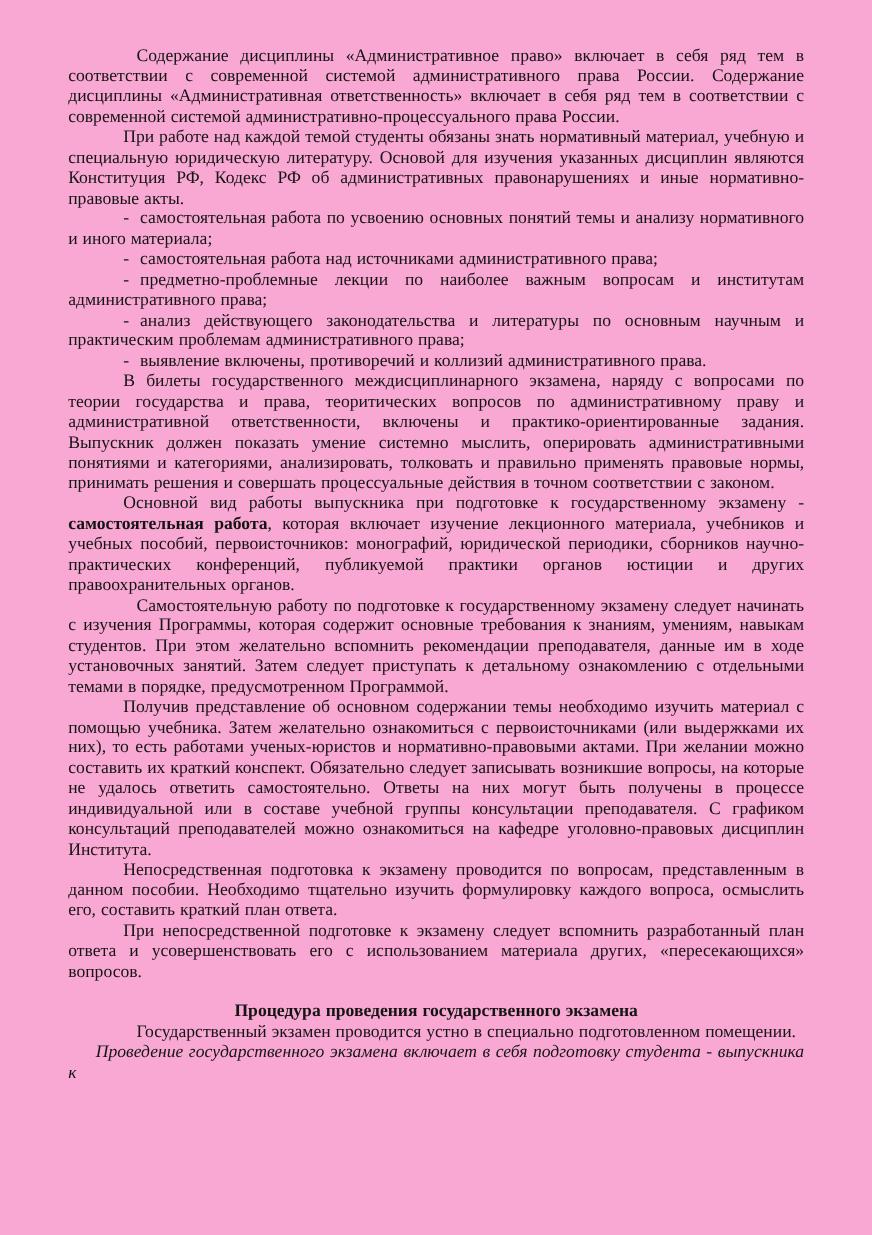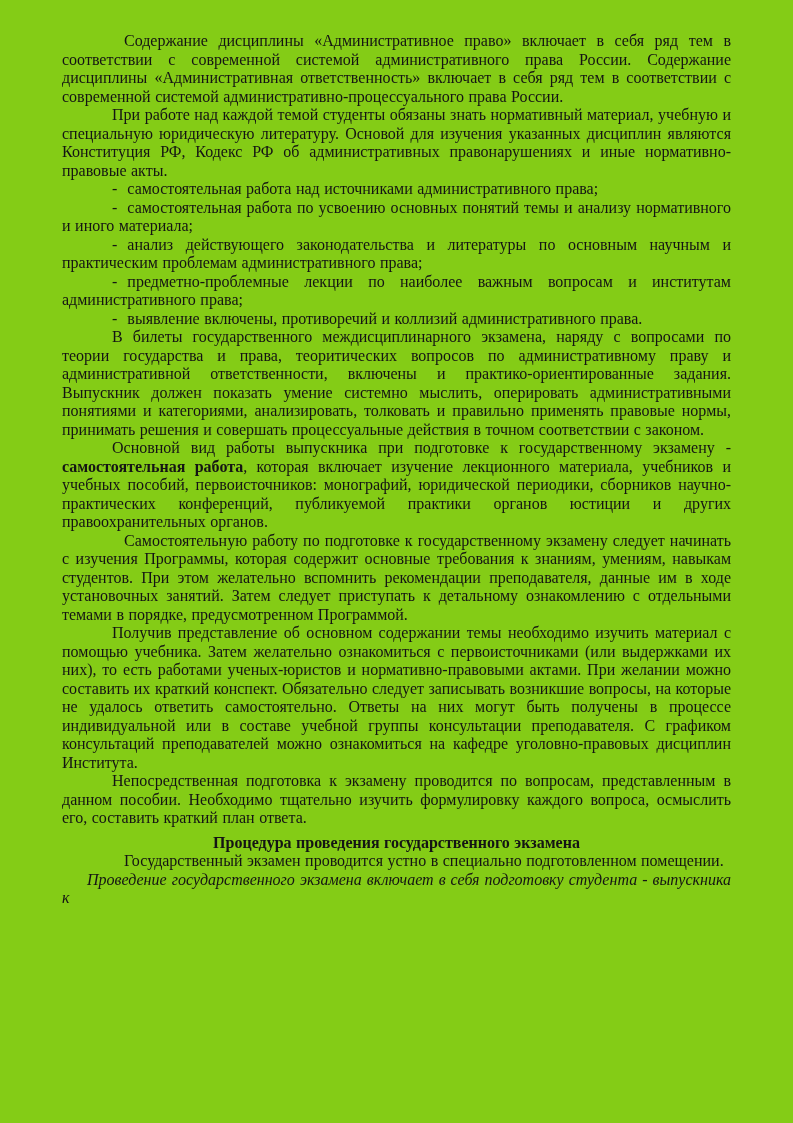--- a/index.html
+++ b/index.html
@@ -11,75 +11,76 @@
     width: 793px;
     height: 1123px;
     overflow: hidden;
     font-family: "Liberation Serif", serif;
     color: #141414;
   }
   .page {
     box-sizing: border-box;
     width: 793px;
     height: 1123px;
-    padding: 32px 62px 30px 62px;
-    background: #84cc16;
+    padding: 42px 62px 30px 62px;
+    background: #f9a8d4;
   }
   .page p {
     margin: 0;
     padding: 0;
     font-size: 16px;
     line-height: 18.5px;
     text-align: justify;
     word-spacing: 0.5px;
   }
   p.indent   { text-indent: 50px; }
   p.indent2  { text-indent: 62px; }
   p.indent-sm{ text-indent: 25px; font-style: italic; }
   p.bullet   { text-indent: 50px; }
   .dash      { margin-right: 10px; }
   p.heading {
     text-align: center;
     font-weight: bold;
     text-indent: 0;
-    margin-top: 6px;
+    margin-top: 18px;
   }
   .bold-run { font-weight: bold; }
 </style>
 </head>
 <body>
 
 <div class="page">
 
   <p class="indent2">Содержание дисциплины «Административное право» включает в себя ряд тем в соответствии с современной системой административного права России. Содержание дисциплины «Административная ответственность» включает в себя ряд тем в соответствии с современной системой административно-процессуального права России.</p>
 
   <p class="indent">При работе над каждой темой студенты обязаны знать нормативный материал, учебную и специальную юридическую литературу. Основой для изучения указанных дисциплин являются Конституция РФ, Кодекс РФ об административных правонарушениях и иные нормативно-правовые акты.</p>
 
 
+  <p class="bullet"><span class="dash">-</span><span>самостоятельная работа по усвоению основных понятий темы и анализу нормативного и иного материала;</span></p>
+
   <p class="bullet"><span class="dash">-</span><span>самостоятельная работа над источниками административного права;</span></p>
 
-  <p class="bullet"><span class="dash">-</span><span>самостоятельная работа по усвоению основных понятий темы и анализу нормативного и иного материала;</span></p>
+  <p class="bullet"><span class="dash">-</span><span>предметно-проблемные лекции по наиболее важным вопросам и институтам административного права;</span></p>
 
   <p class="bullet"><span class="dash">-</span><span>анализ действующего законодательства и литературы по основным научным и практическим проблемам административного права;</span></p>
-
-  <p class="bullet"><span class="dash">-</span><span>предметно-проблемные лекции по наиболее важным вопросам и институтам административного права;</span></p>
 
   <p class="bullet"><span class="dash">-</span><span>выявление включены, противоречий и коллизий административного права.</span></p>
 
   <p class="indent">В билеты государственного междисциплинарного экзамена, наряду с вопросами по теории государства и права, теоритических вопросов по административному праву и административной ответственности, включены и практико-ориентированные задания. Выпускник должен показать умение системно мыслить, оперировать административными понятиями и категориями, анализировать, толковать и правильно применять правовые нормы, принимать решения и совершать процессуальные действия в точном соответствии с законом.</p>
 
   <p class="indent"><span>Основной вид работы выпускника при подготовке к государственному экзамену - </span><span class="bold-run">самостоятельная работа</span><span>, которая включает изучение лекционного материала, учебников и учебных пособий, первоисточников: монографий, юридической периодики, сборников научно-практических конференций, публикуемой практики органов юстиции и других правоохранительных органов.</span></p>
 
 
   <p class="indent2">Самостоятельную работу по подготовке к государственному экзамену следует начинать с изучения Программы, которая содержит основные требования к знаниям, умениям, навыкам студентов. При этом желательно вспомнить рекомендации преподавателя, данные им в ходе установочных занятий. Затем следует приступать к детальному ознакомлению с отдельными темами в порядке, предусмотренном Программой.</p>
 
   <p class="indent">Получив представление об основном содержании темы необходимо изучить материал с помощью учебника. Затем желательно ознакомиться с первоисточниками (или выдержками их них), то есть работами ученых-юристов и нормативно-правовыми актами. При желании можно составить их краткий конспект. Обязательно следует записывать возникшие вопросы, на которые не удалось ответить самостоятельно. Ответы на них могут быть получены в процессе индивидуальной или в составе учебной группы консультации преподавателя. С графиком консультаций преподавателей можно ознакомиться на кафедре уголовно-правовых дисциплин Института.</p>
 
   <p class="indent">Непосредственная подготовка к экзамену проводится по вопросам, представленным в данном пособии. Необходимо тщательно изучить формулировку каждого вопроса, осмыслить его, составить краткий план ответа.</p>
 
+  <p class="indent">При непосредственной подготовке к экзамену следует вспомнить разработанный план ответа и усовершенствовать его с использованием материала других, «пересекающихся» вопросов.</p>
 
   <p class="heading">Процедура проведения государственного экзамена</p>
 
 
   <p class="indent2">Государственный экзамен проводится устно в специально подготовленном помещении.</p>
 
   <p class="indent-sm">Проведение государственного экзамена включает в себя подготовку студента - выпускника к</p>
 
 </div>
 

